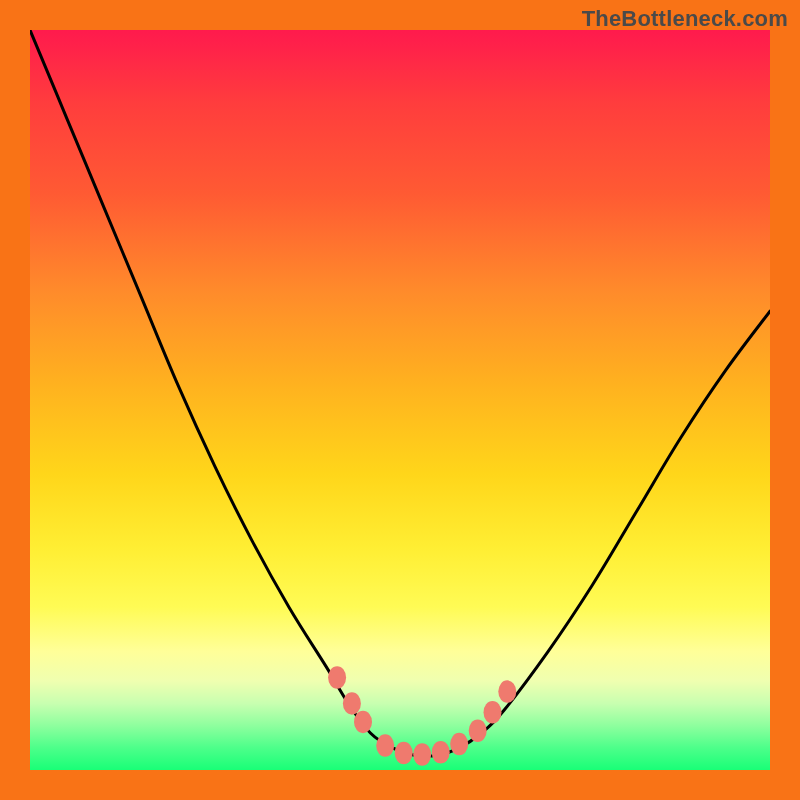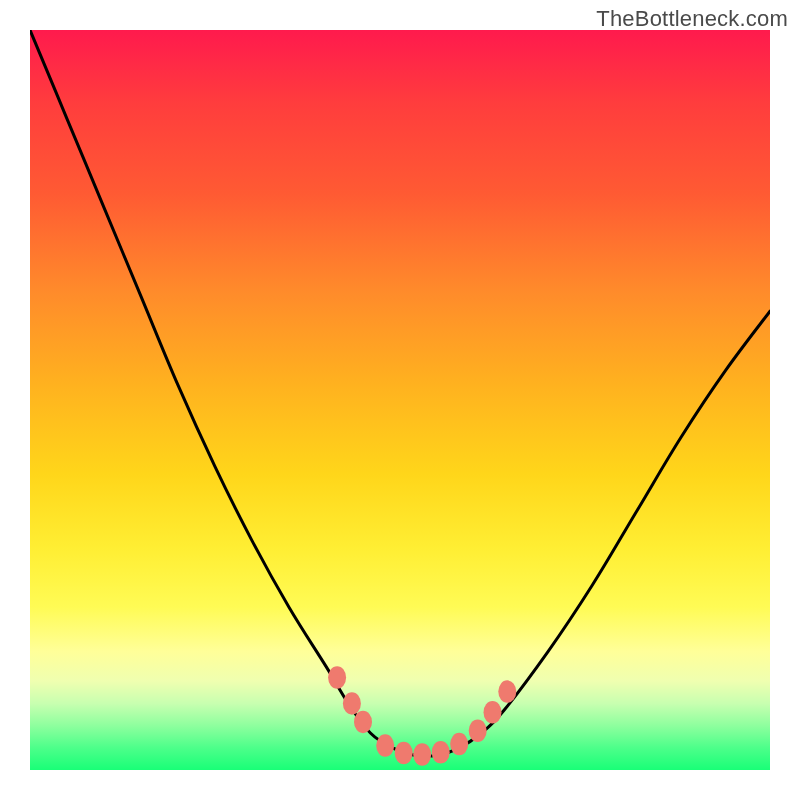--- a/index.html
+++ b/index.html
@@ -9,21 +9,22 @@
     height: 800px;
     background: #000;
     overflow: hidden;
   }
   .frame {
     position: absolute;
     top: 0;
     left: 0;
     width: 800px;
     height: 800px;
-    background: #ffffff;
+    background: #f97316;
+    font-weight: bold;
   }
   .plot-area {
     position: absolute;
     top: 30px;
     left: 30px;
     width: 740px;
     height: 740px;
     background: linear-gradient(to bottom,
       #ff1a4d 0%,
       #ff3d3d 10%,

